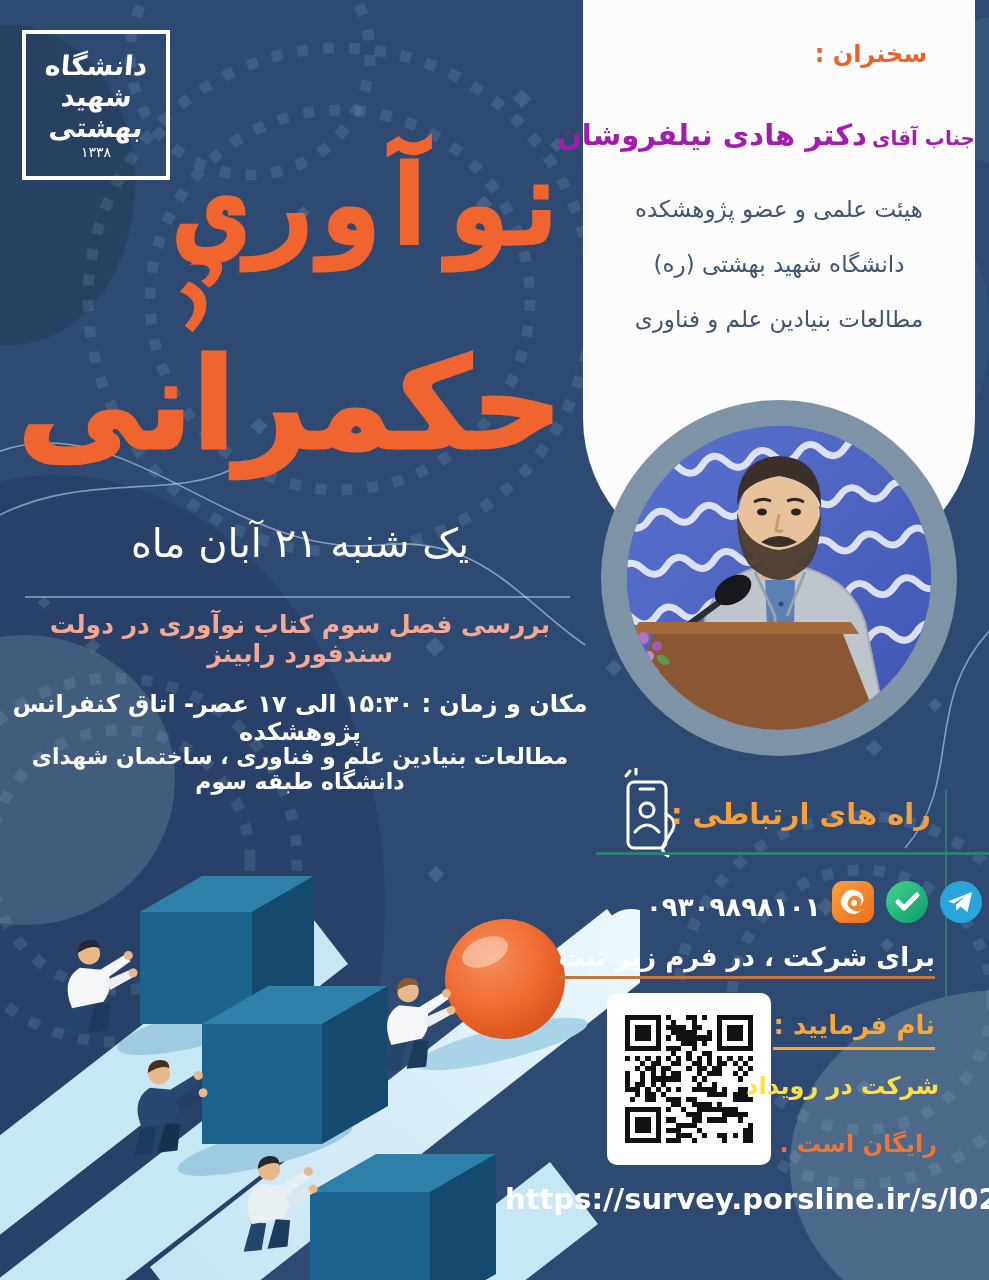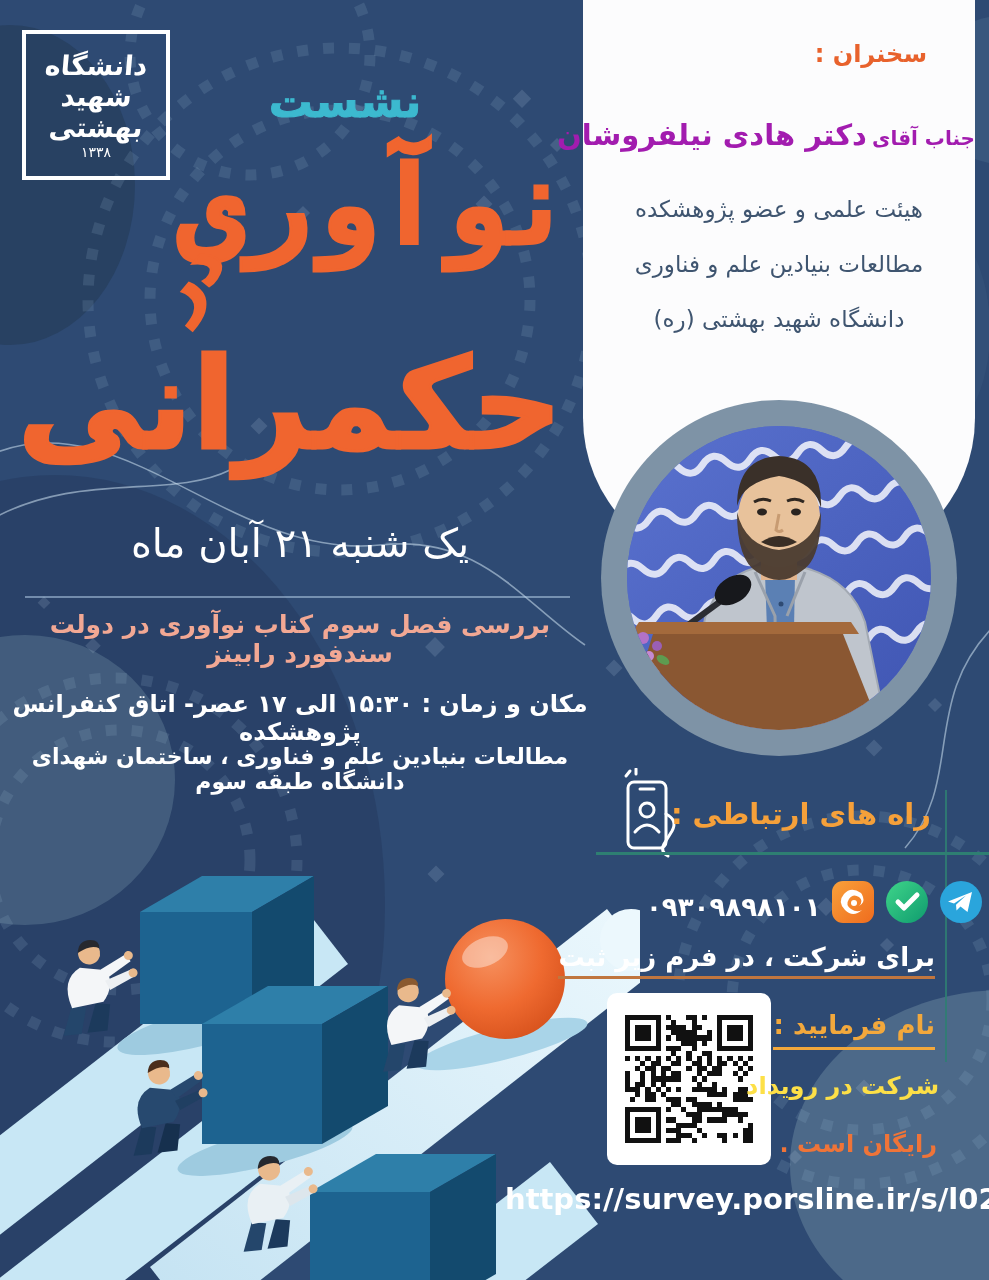--- a/index.html
+++ b/index.html
@@ -120,21 +120,20 @@
     </g>
   </svg>
 
   <div class="abs logo-box rtl">
     <div class="logo-line">دانشگاه</div>
     <div class="logo-line">شهید</div>
     <div class="logo-line">بهشتی</div>
     <div class="logo-year">۱۳۳۸</div>
   </div>
 
-  <div class="abs session-label rtl">نشست</div>
   <div class="abs title-w1 rtl">نوآوری</div>
   <div class="abs title-dar rtl">در</div>
   <div class="abs title-w2 rtl">حکمرانی</div>
 
   <div class="abs date-line rtl">یک شنبه ۲۱ آبان ماه</div>
   <div class="abs date-divider"></div>
   <div class="abs topic-line rtl">بررسی فصل سوم کتاب نوآوری در دولت  سندفورد رابینز</div>
   <div class="abs venue1 rtl">مکان و زمان : ۱۵:۳۰ الی ۱۷ عصر- اتاق کنفرانس پژوهشکده</div>
   <div class="abs venue2 rtl">مطالعات بنیادین علم و فناوری ، ساختمان شهدای دانشگاه طبقه سوم</div>
 
@@ -235,22 +234,22 @@
   </svg>
 
   <div class="abs white-panel">
     <div class="speaker-label rtl">سخنران :</div>
     <div class="speaker-name rtl">
       <span class="speaker-honorific">جناب آقای</span>
       <span class="speaker-strong">دکتر هادی نیلفروشان</span>
     </div>
     <div class="speaker-affil rtl">
       <div>هیئت علمی و عضو پژوهشکده</div>
+      <div>دانشگاه شهید بهشتی (ره)</div>
       <div>مطالعات بنیادین علم و فناوری</div>
-      <div>دانشگاه شهید بهشتی (ره)</div>
     </div>
   </div>
 
   <div class="abs photo-ring"></div>
   <div class="abs photo-circle">
     <svg width="304" height="304" viewBox="0 0 304 304">
       <defs>
         <linearGradient id="bannerGrad" x1="0" y1="0" x2="1" y2="1">
           <stop offset="0" stop-color="#5a72cf"></stop>
           <stop offset="1" stop-color="#3f55b2"></stop>

